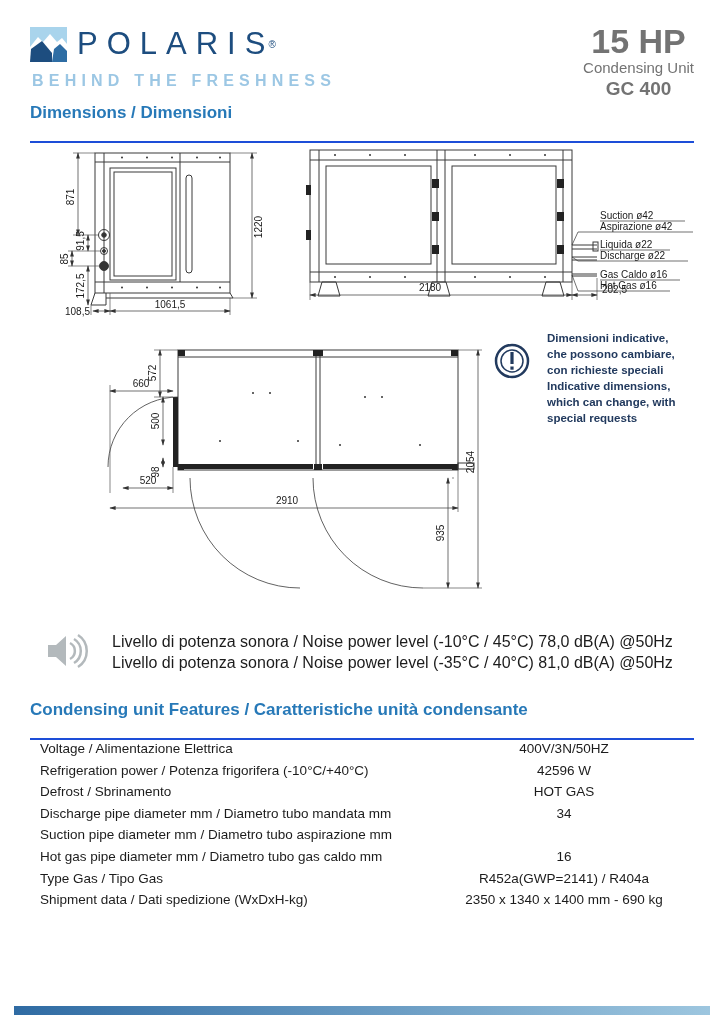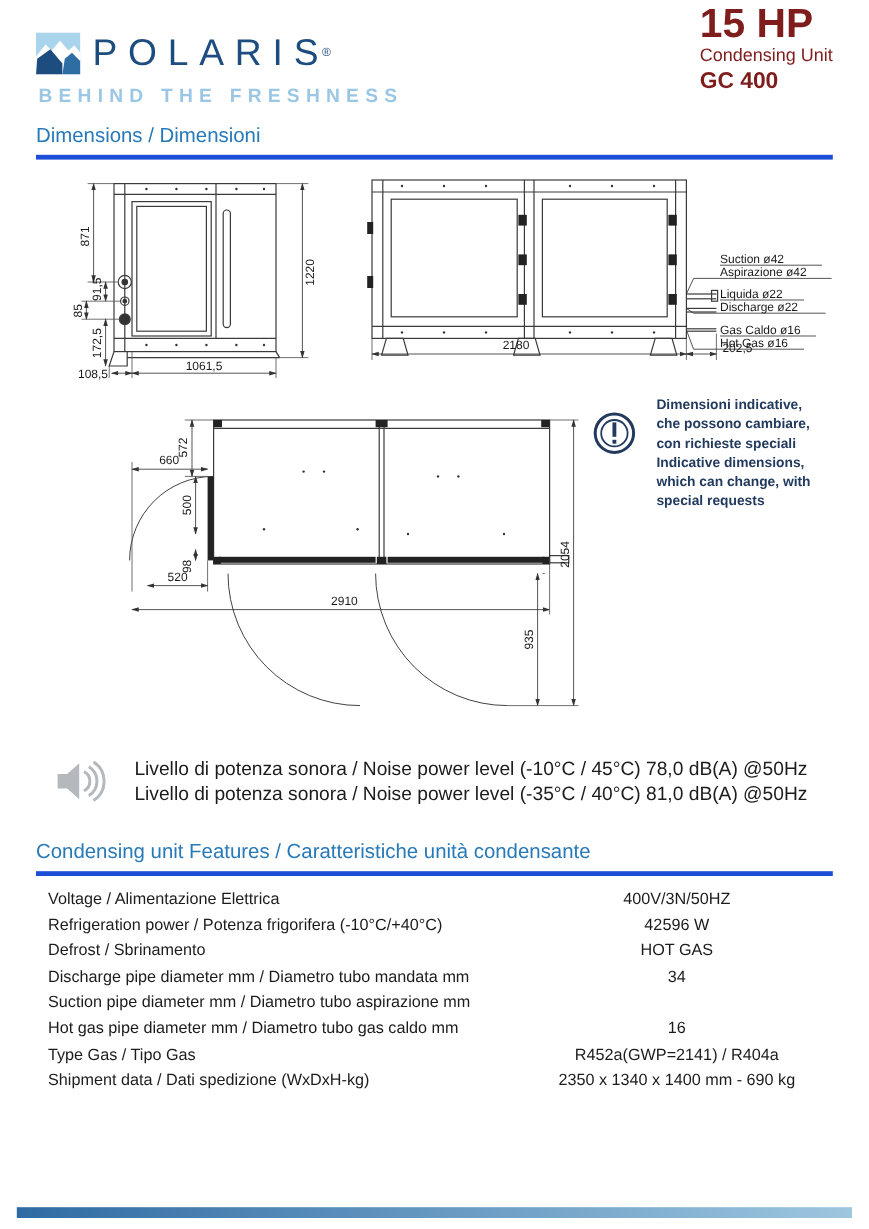--- a/index.html
+++ b/index.html
@@ -6,28 +6,28 @@
   .page{position:relative;width:724px;height:1024px;background:#fff;overflow:hidden;
         font-family:"Liberation Sans",sans-serif;color:#1a1a1a;}
 
   
   .brand{position:absolute;left:30px;top:26px;display:flex;align-items:center;}
   .brand-icon{width:37px;height:35px;display:block;}
   .brand-name{font-size:31px;letter-spacing:9px;color:#1d4d7f;margin-left:10px;font-weight:500;}
   .brand-reg{font-size:10px;color:#1d4d7f;vertical-align:super;margin-left:-6px;}
   .tagline{position:absolute;left:32px;top:72px;font-size:16px;font-weight:bold;
            letter-spacing:5.2px;color:#9cc7e4;}
-  .hdr-right{position:absolute;right:30px;top:2px;text-align:left;color:#7f1d1d;}
+  .hdr-right{position:absolute;right:30px;top:23px;text-align:center;color:#737373;}
   .hdr-power{font-size:34px;font-weight:bold;line-height:36px;}
   .hdr-product{font-size:15px;line-height:18px;}
   .hdr-model{font-size:19px;font-weight:bold;line-height:24px;}
 
   
   .sec-title{position:absolute;left:30px;right:30px;font-size:17px;color:#2779b8;
-             padding-bottom:6px;border-bottom:4px solid #1d4ed8;}
+             padding-bottom:18px;border-bottom:2px solid #1d4ed8;font-weight:bold;}
   .sec-dim{top:103px;}
   .sec-feat{top:700px;}
 
   
   .drawing{position:absolute;left:30px;top:135px;}
   svg text{font-family:"Liberation Sans",sans-serif;font-size:10px;fill:#1a1a1a;}
   .note-text{position:absolute;left:547px;top:330px;width:165px;font-size:11.5px;
              font-weight:bold;color:#223a5e;line-height:16px;}
 
   

